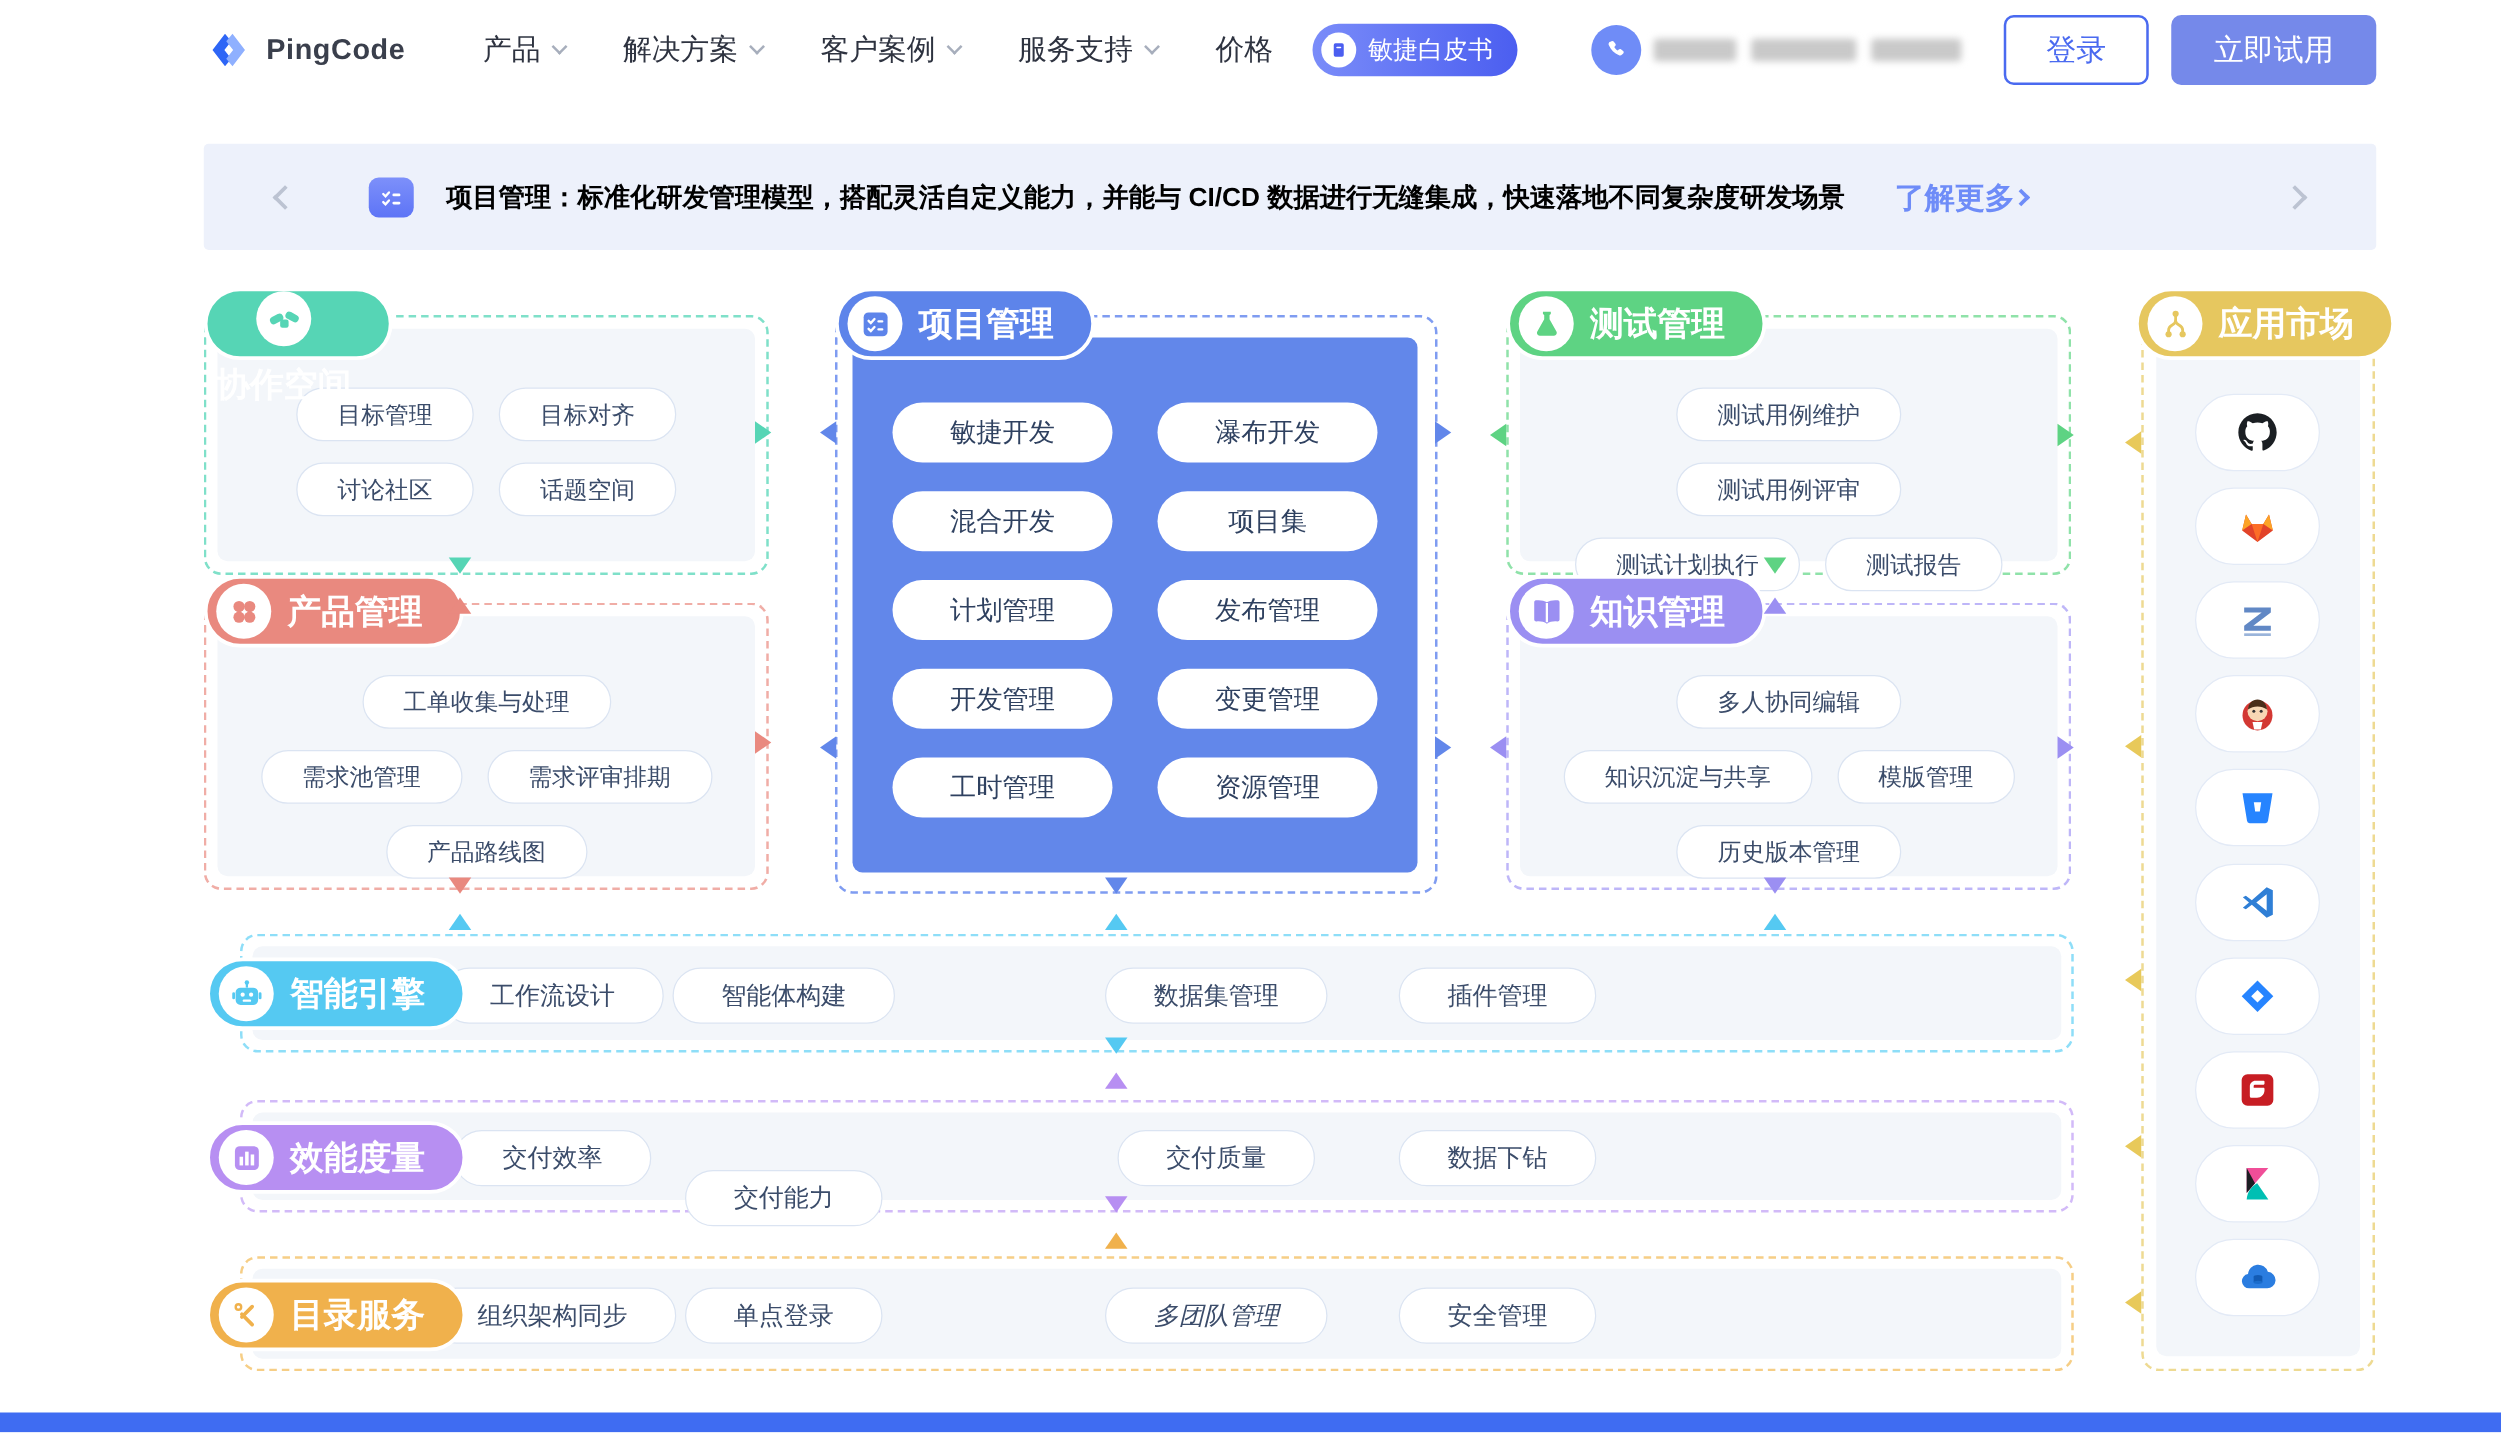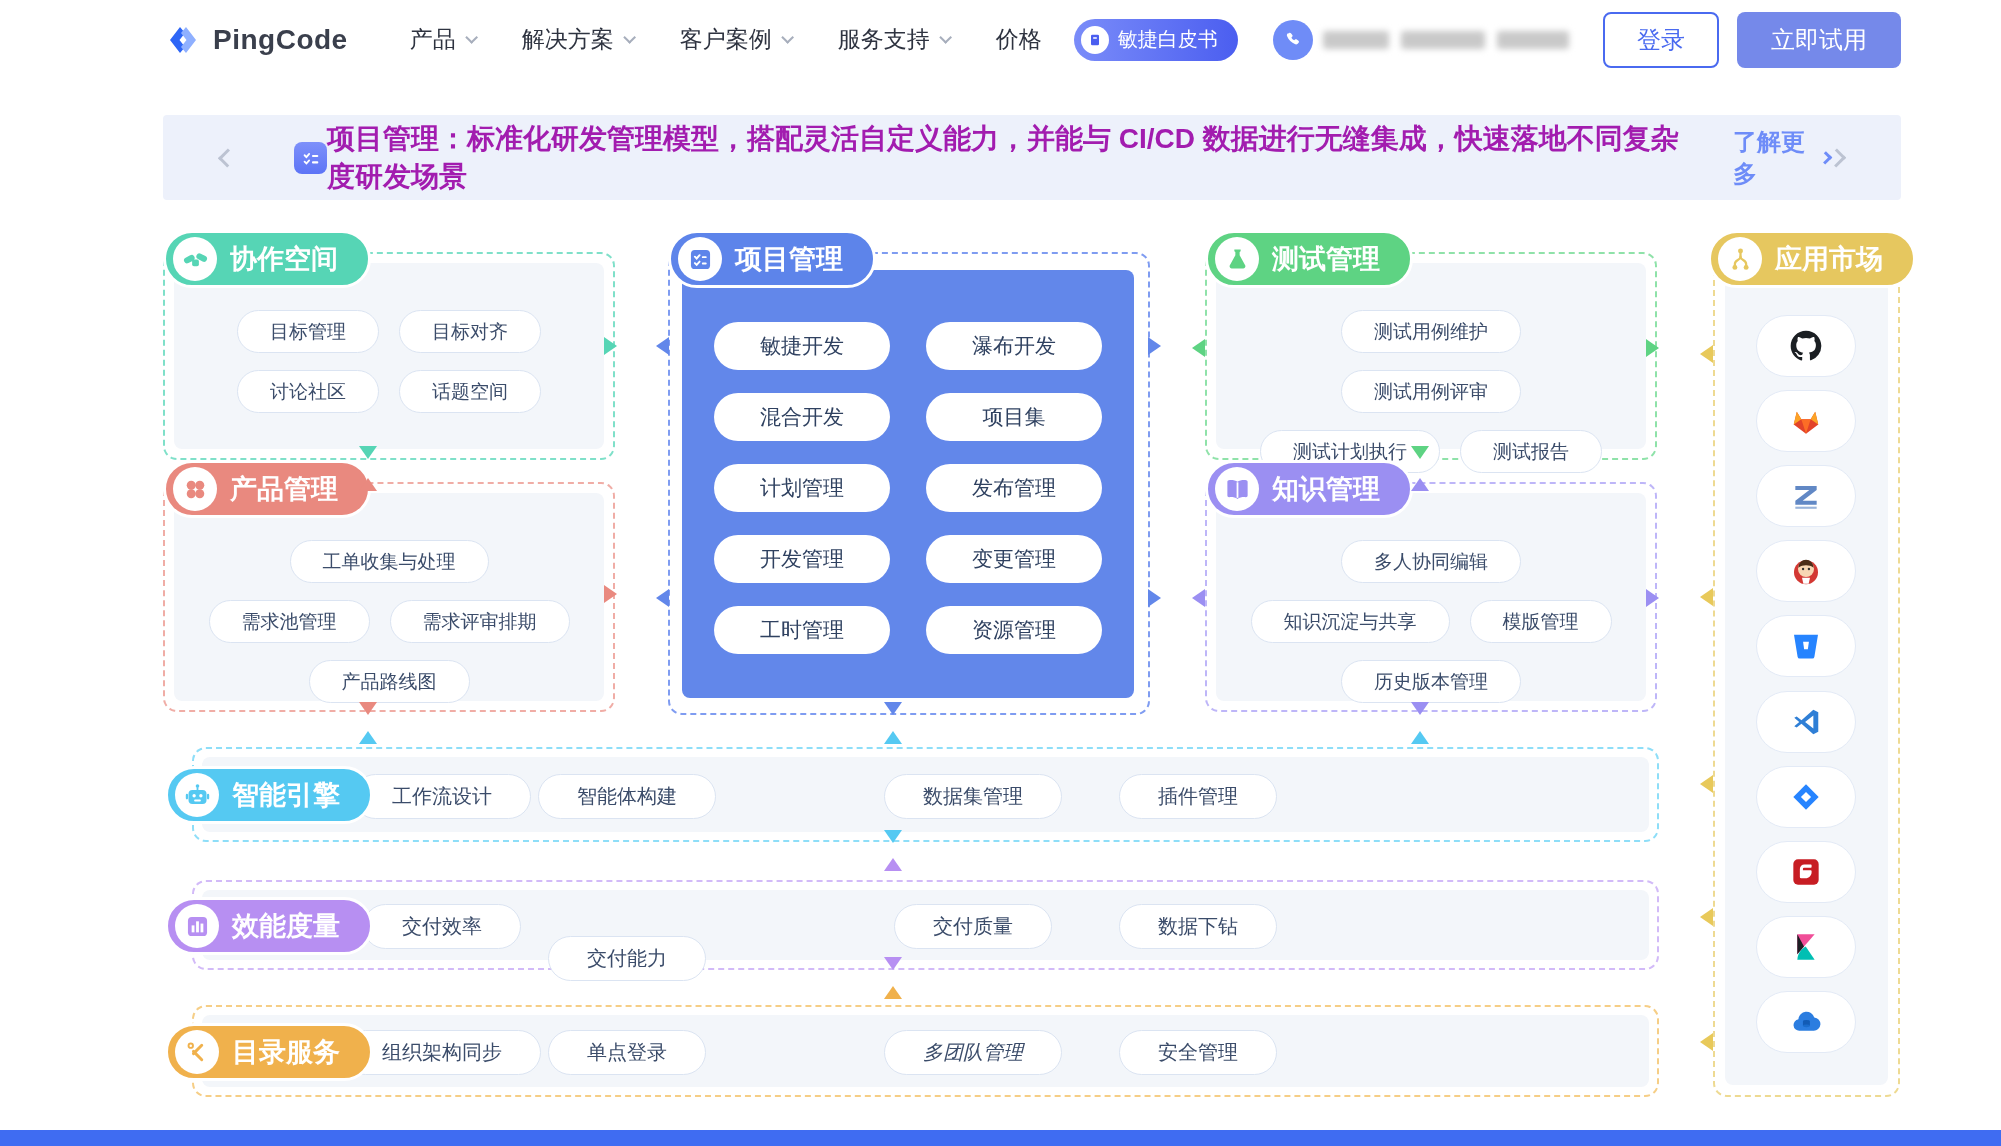--- a/index.html
+++ b/index.html
@@ -2,42 +2,42 @@
 <html><head>
 <meta charset="utf-8">
 <style>
   * { margin:0; padding:0; box-sizing:border-box; }
   body { background:#fff; font-family:"Liberation Sans","DejaVu Sans",sans-serif; }
   .page { position:relative; width:2001px; height:1146px; background:#fff; overflow:hidden; }
 
   
   .nav { position:absolute; top:0; left:0; right:0; height:79px; background:#fff; display:flex; align-items:center; padding:0 100px 0 163px; }
   .logo { display:flex; align-items:center; gap:10px; }
-  .logo-text { font-size:28px; font-weight:bold; color:#3a3f4c; letter-spacing:.5px; }
+  .logo-text { font-size:23px; font-weight:bold; color:#3a3f4c; letter-spacing:.5px; }
   .menu { display:flex; align-items:center; gap:48px; margin-left:62px; }
   .menu-item { display:flex; align-items:center; gap:9px; font-size:23px; color:#2e3340; cursor:pointer; }
   .caret { width:9px; height:9px; border-right:2px solid #a7aebc; border-bottom:2px solid #a7aebc; transform:rotate(45deg) translateY(-3px); }
   .wp-badge { margin-left:32px; height:42px; display:flex; align-items:center; gap:9px; padding:0 20px 0 7px; border-radius:21px;
               background:linear-gradient(90deg,#7a8cf9,#4b5ef0); color:#fff; font-size:20px; cursor:pointer; }
   .wp-ico { width:28px; height:28px; border-radius:50%; background:#fff; display:flex; align-items:center; justify-content:center; }
   .phone { margin-left:auto; display:flex; align-items:center; gap:10px; }
   .phone-circ { width:40px; height:40px; border-radius:50%; background:#6f8cf7; display:flex; align-items:center; justify-content:center; position:relative; }
   .phone-circ:after { content:""; position:absolute; left:-6px; bottom:-6px; width:26px; height:26px; border-radius:50%; background:#c9d6fb; z-index:-1; }
   .blurs { display:flex; gap:12px; filter:blur(3px); }
   .blurs i { display:block; height:18px; border-radius:3px; background:#c9c9c9; }
   .btn-login { margin-left:34px; width:116px; height:56px; border-radius:8px; border:2px solid #4a6af0; background:#fff; color:#4a6af0; font-size:24px; cursor:pointer; font-family:inherit; }
   .btn-try { margin-left:18px; width:164px; height:56px; border-radius:8px; border:none; background:#7589ea; color:#fff; font-size:24px; cursor:pointer; font-family:inherit; }
 
   
   .banner { position:absolute; left:163px; top:115px; width:1738px; height:85px; background:#edf1fb; border-radius:4px; display:flex; align-items:center; }
   .bn-prev, .bn-next { width:14px; height:14px; border-left:3px solid #bcc3d2; border-bottom:3px solid #bcc3d2; cursor:pointer; }
   .bn-prev { transform:rotate(45deg); margin-left:58px; }
   .bn-next { transform:rotate(225deg); margin-right:58px; }
   .bn-ico { width:36px; height:32px; border-radius:8px; background:linear-gradient(180deg,#7d90fa,#5d74f6); margin-left:60px; display:flex; align-items:center; justify-content:center; }
-  .bn-text { font-size:28px; font-weight:bold; color:#a21caf; }
+  .bn-text { margin-left:26px; font-size:21px; font-weight:bold; color:#000000; }
   .bn-link { margin-left:40px; font-size:24px; font-weight:bold; color:#6e8cf8; cursor:pointer; display:flex; align-items:center; gap:0; }
   .bn-link i { width:10px; height:10px; border-right:3px solid #6e8cf8; border-top:3px solid #6e8cf8; transform:rotate(45deg); }
   .bn-spacer { flex:1; }
 
   
   .sec { position:absolute; border:2px dashed; border-radius:14px; }
   .sec-fill { position:absolute; inset:9px; background:#f3f6fa; border-radius:8px; }
   .sec-head { position:absolute; display:flex; align-items:center; gap:13px; height:58px; padding:0 30px 0 7px; border-radius:30px;
               border:3px solid #fff; color:#fff; font-weight:bold; font-size:27px; white-space:nowrap; z-index:3; }
   .sec-ico { width:44px; height:44px; border-radius:50%; background:#fff; display:flex; align-items:center; justify-content:center; flex:none; }
@@ -129,21 +129,21 @@
     <span class="bn-link">
         <span>了解更多</span>
         <i></i>
       </span>
     <span class="bn-spacer"></span>
     <i class="bn-next"></i>
   </div>
 
   <div class="sec" style="left:163px; top:252px; width:452px; height:208px; border-color:#7fe0c9;">
     <div class="sec-fill"></div>
-    <div class="sec-head" style="left:-2px; top:-24px; background:#56d5b5;">
+    <div class="sec-head" style="left:-2px; top:-24px; background:#56d5b5;flex-direction:column;">
       <span class="sec-ico" style="color:#56d5b5">
         <svg viewBox="0 0 24 24" fill="currentColor">
             <rect x="1.5" y="9" width="10" height="5.4" rx="2.7" transform="rotate(-28 6.5 11.7)"></rect>
             <rect x="12.5" y="7.6" width="10" height="5.4" rx="2.7" transform="rotate(28 17.5 10.3)"></rect>
             <rect x="9" y="12" width="6" height="6" rx="1.6"></rect>
           </svg>
       </span>
       <span>协作空间</span>
     </div>
     <div class="pills">

